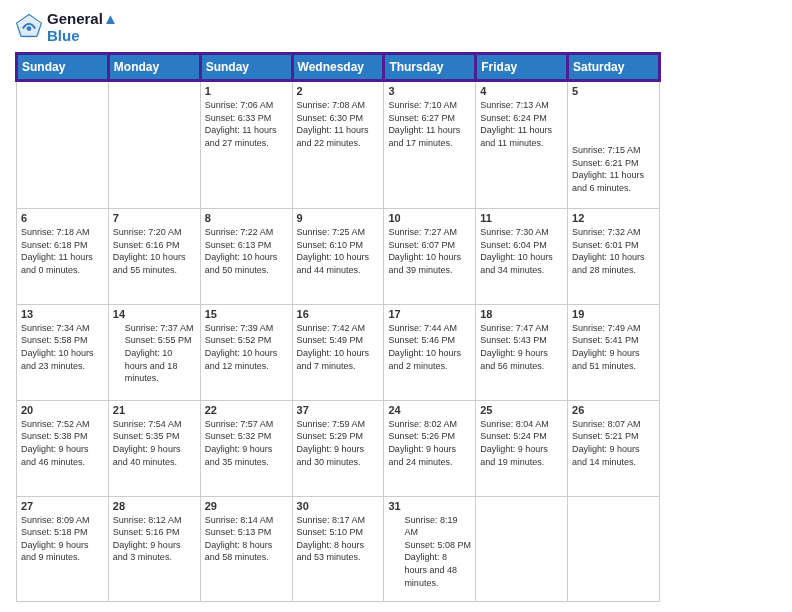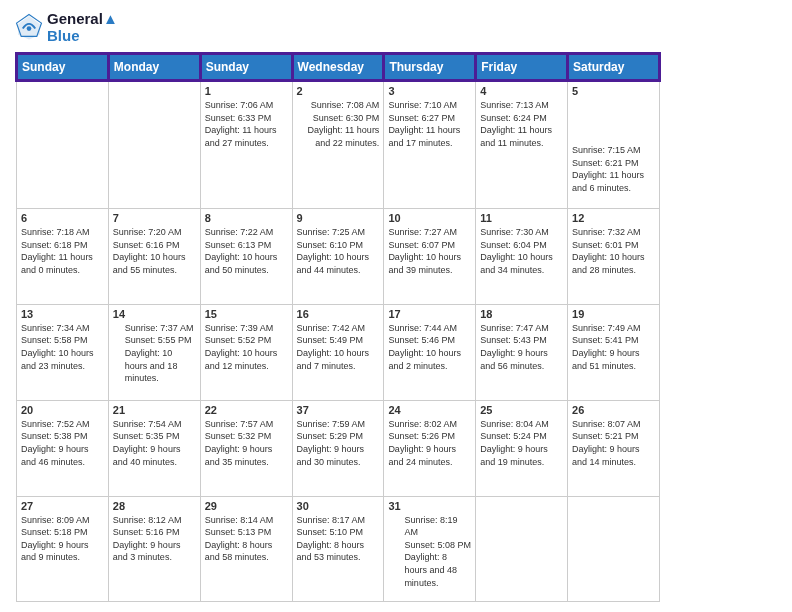--- a/index.html
+++ b/index.html
@@ -127,21 +127,21 @@
           <td class="empty-cell"></td>
           <td class="empty-cell"></td>
           <td>
             <span class="day-num">1</span>
             <div class="cell-info" style="white-space: pre-line;">Sunrise: 7:06 AM
 Sunset: 6:33 PM
 Daylight: 11 hours and 27 minutes.</div>
           </td>
           <td>
             <span class="day-num">2</span>
-            <div class="cell-info" style="white-space: pre-line; text-align: right;">Sunrise: 7:08 AM
+            <div class="cell-info" style="white-space: pre-line;">Sunrise: 7:08 AM
 Sunset: 6:30 PM
 Daylight: 11 hours and 22 minutes.</div>
           </td>
           <td>
             <span class="day-num">3</span>
             <div class="cell-info" style="white-space: pre-line;">Sunrise: 7:10 AM
 Sunset: 6:27 PM
 Daylight: 11 hours and 17 minutes.</div>
           </td>
           <td>

